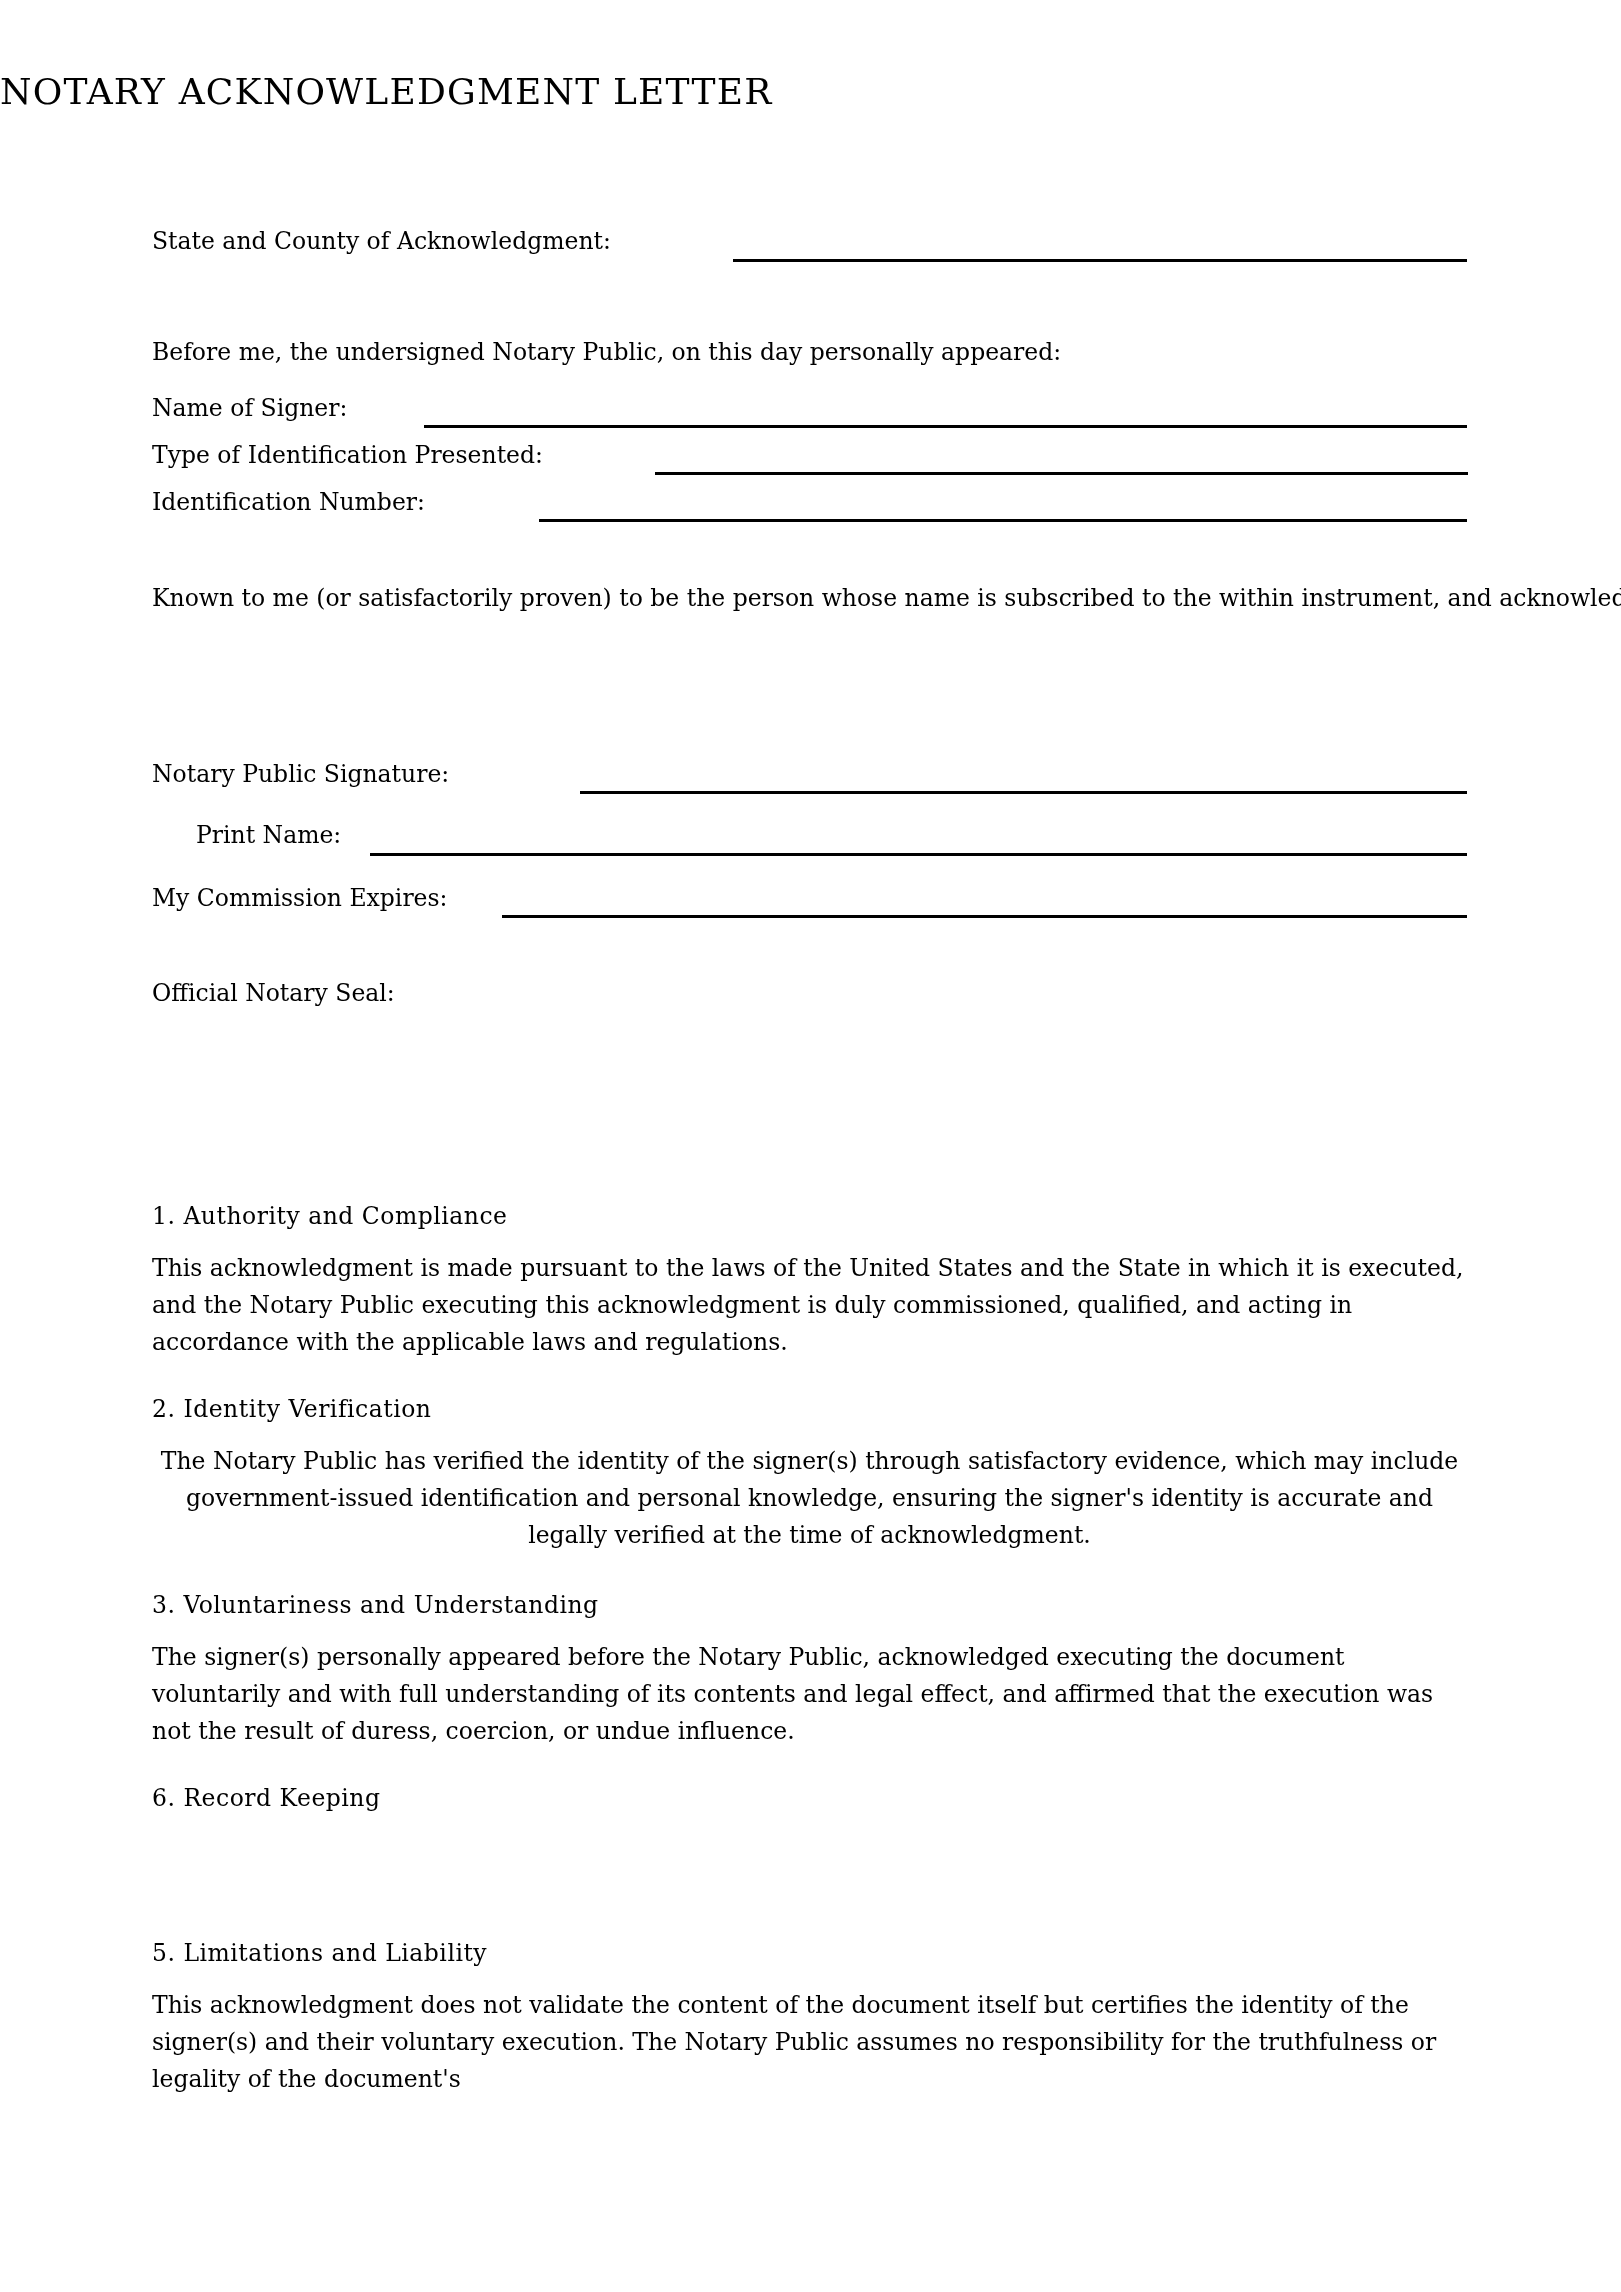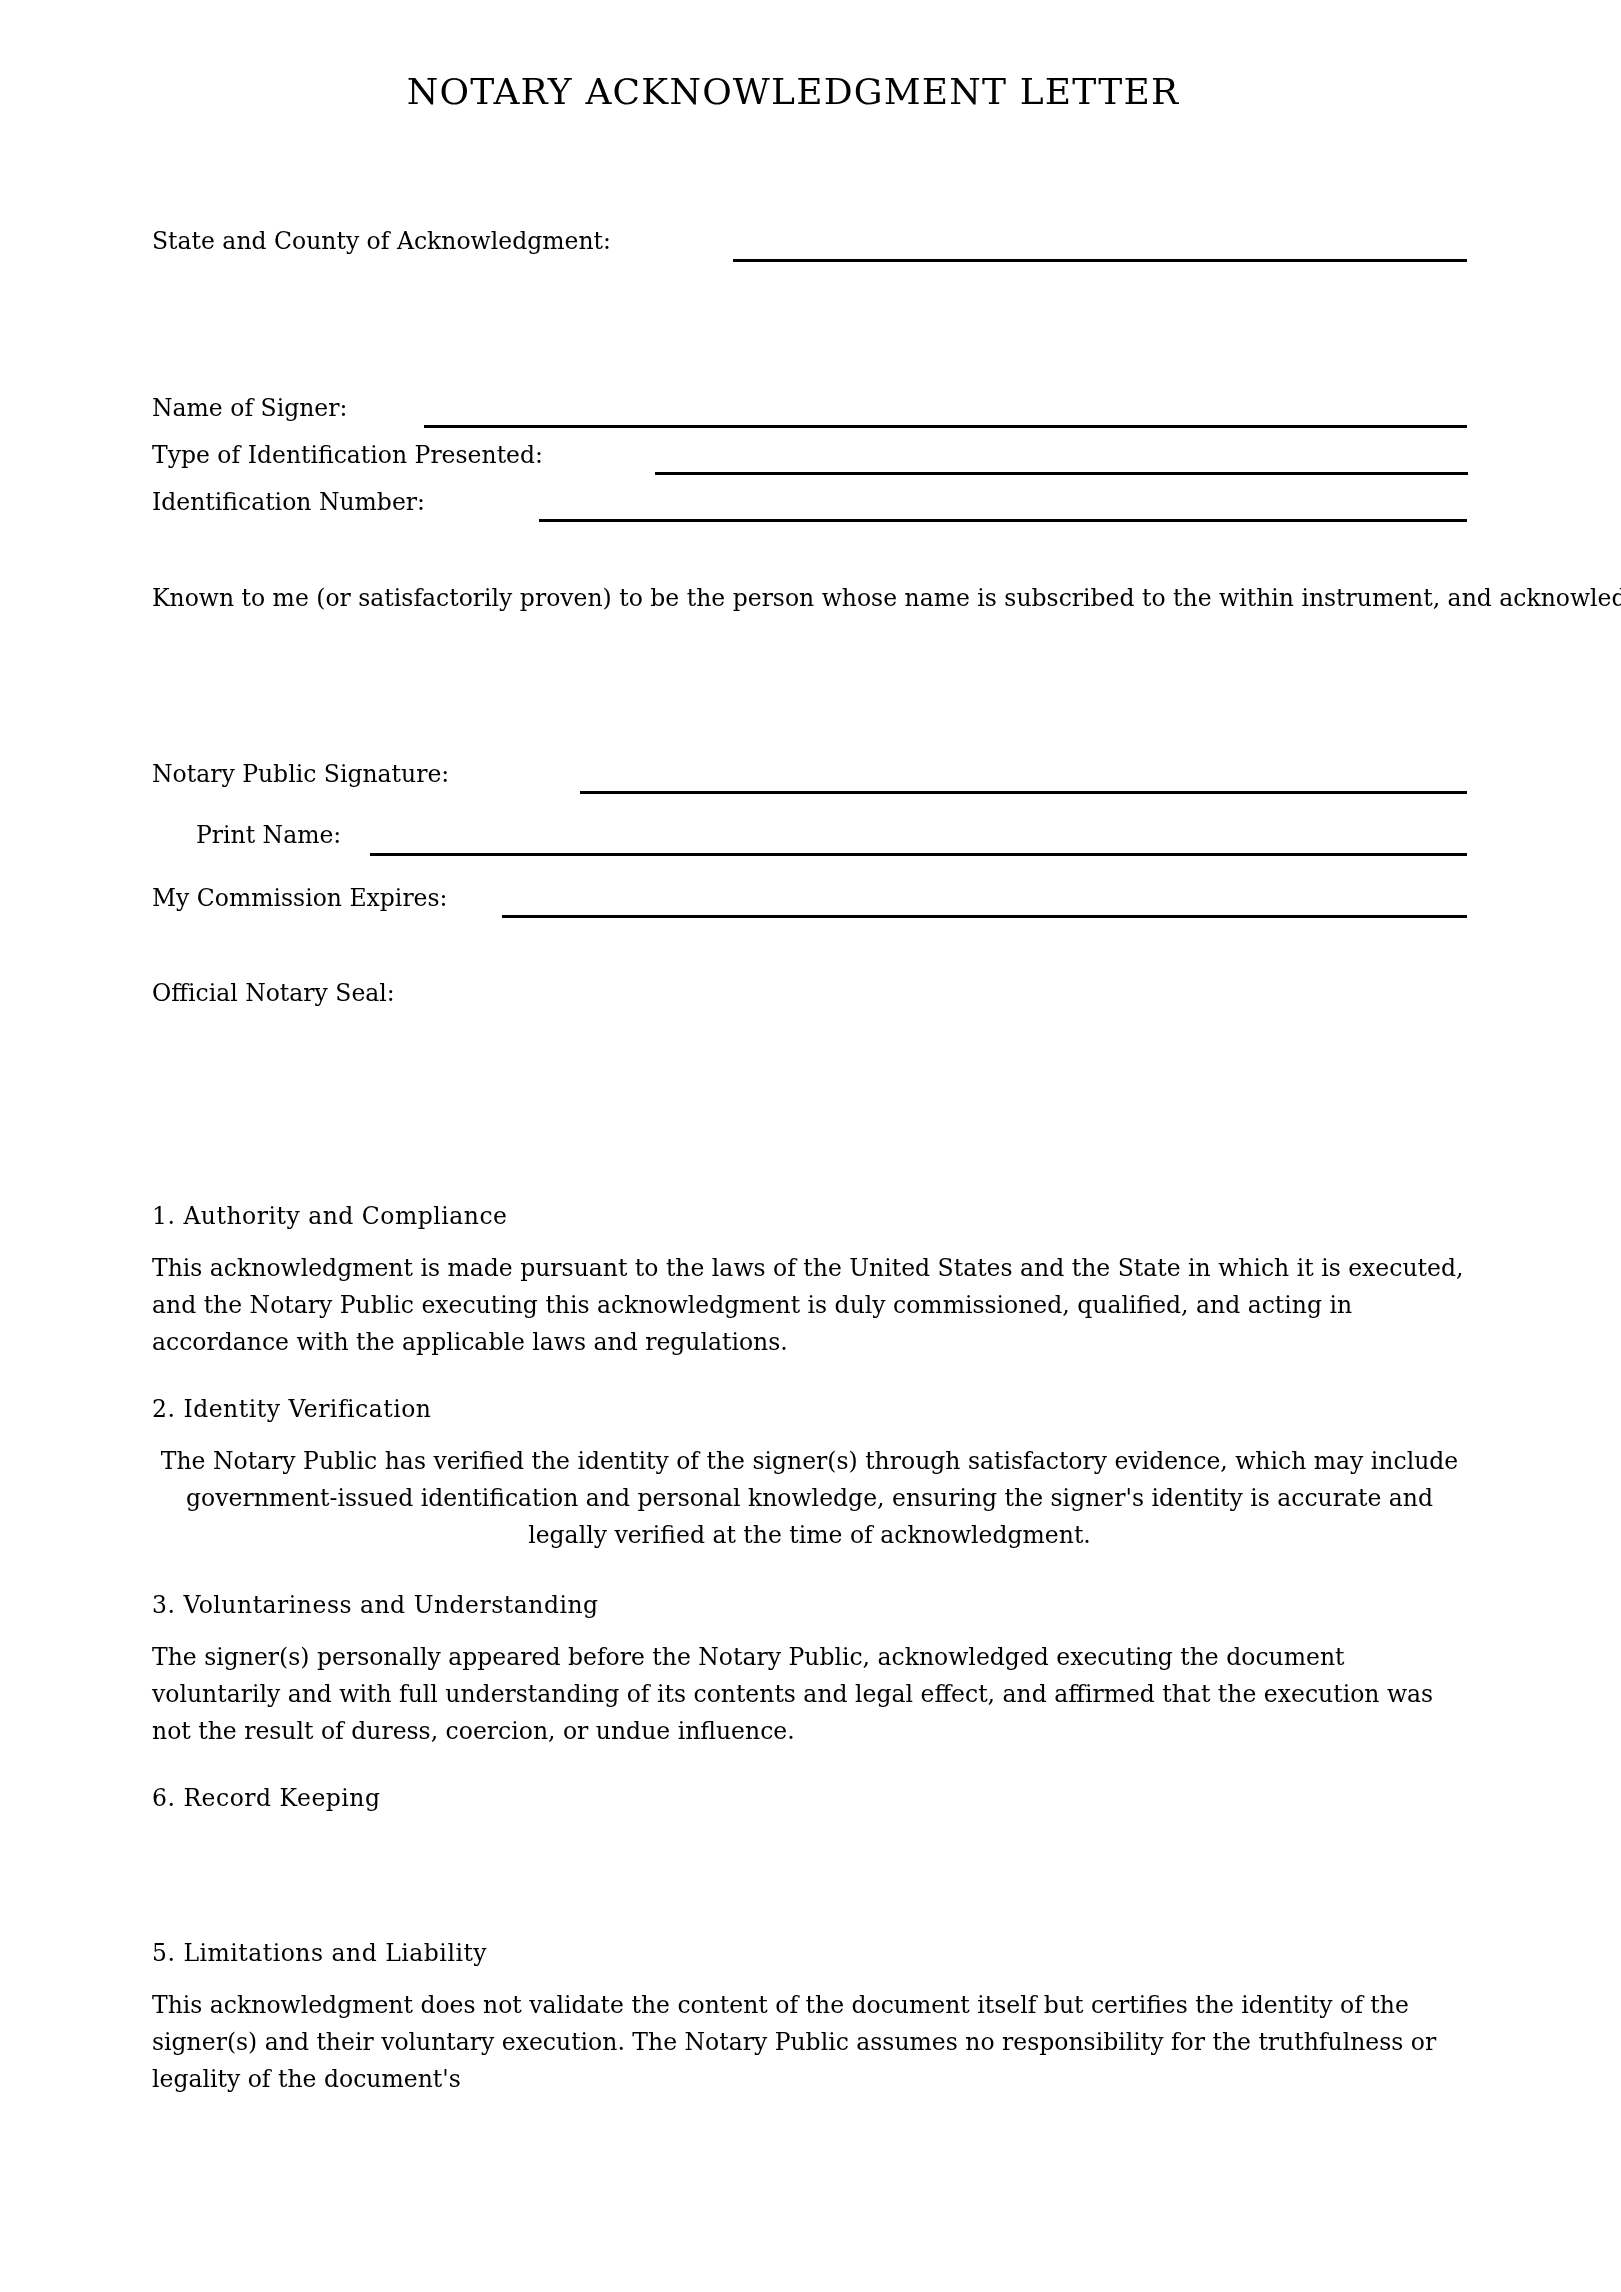--- a/index.html
+++ b/index.html
@@ -16,21 +16,20 @@
     font-family: "DejaVu Serif", "Liberation Serif", serif;
     color: #000000;
   }
 
   
   .doc-title {
     position: absolute;
     left: 0;
     top: 71px;
     width: 1586px;
-    text-align: center;
     font-size: 36px;
     letter-spacing: 1.2px;
     font-weight: 400;
     white-space: nowrap;
   }
 
   
   .t {
     position: absolute;
     white-space: nowrap;
@@ -76,20 +75,21 @@
 </head>
 <body>
 
 <div class="page">
 
   <div class="doc-title">NOTARY ACKNOWLEDGMENT LETTER</div>
 
   <div class="t" style="left:152px; top:230px;">State and County of Acknowledgment:</div>
   <div class="rule" style="left:733px; top:259px; width:734px;"></div>
 
+  <div class="t" style="left:152px; top:341px;">Before me, the undersigned Notary Public, on this day personally appeared:</div>
 
   <div class="t" style="left:152px; top:397px;">Name of Signer:</div>
   <div class="rule" style="left:424px; top:425px; width:1043px;"></div>
 
   <div class="t" style="left:152px; top:444px;">Type of Identification Presented:</div>
   <div class="rule" style="left:655px; top:472px; width:813px;"></div>
 
   <div class="t" style="left:152px; top:491px;">Identification Number:</div>
   <div class="rule" style="left:539px; top:519px; width:928px;"></div>
 

